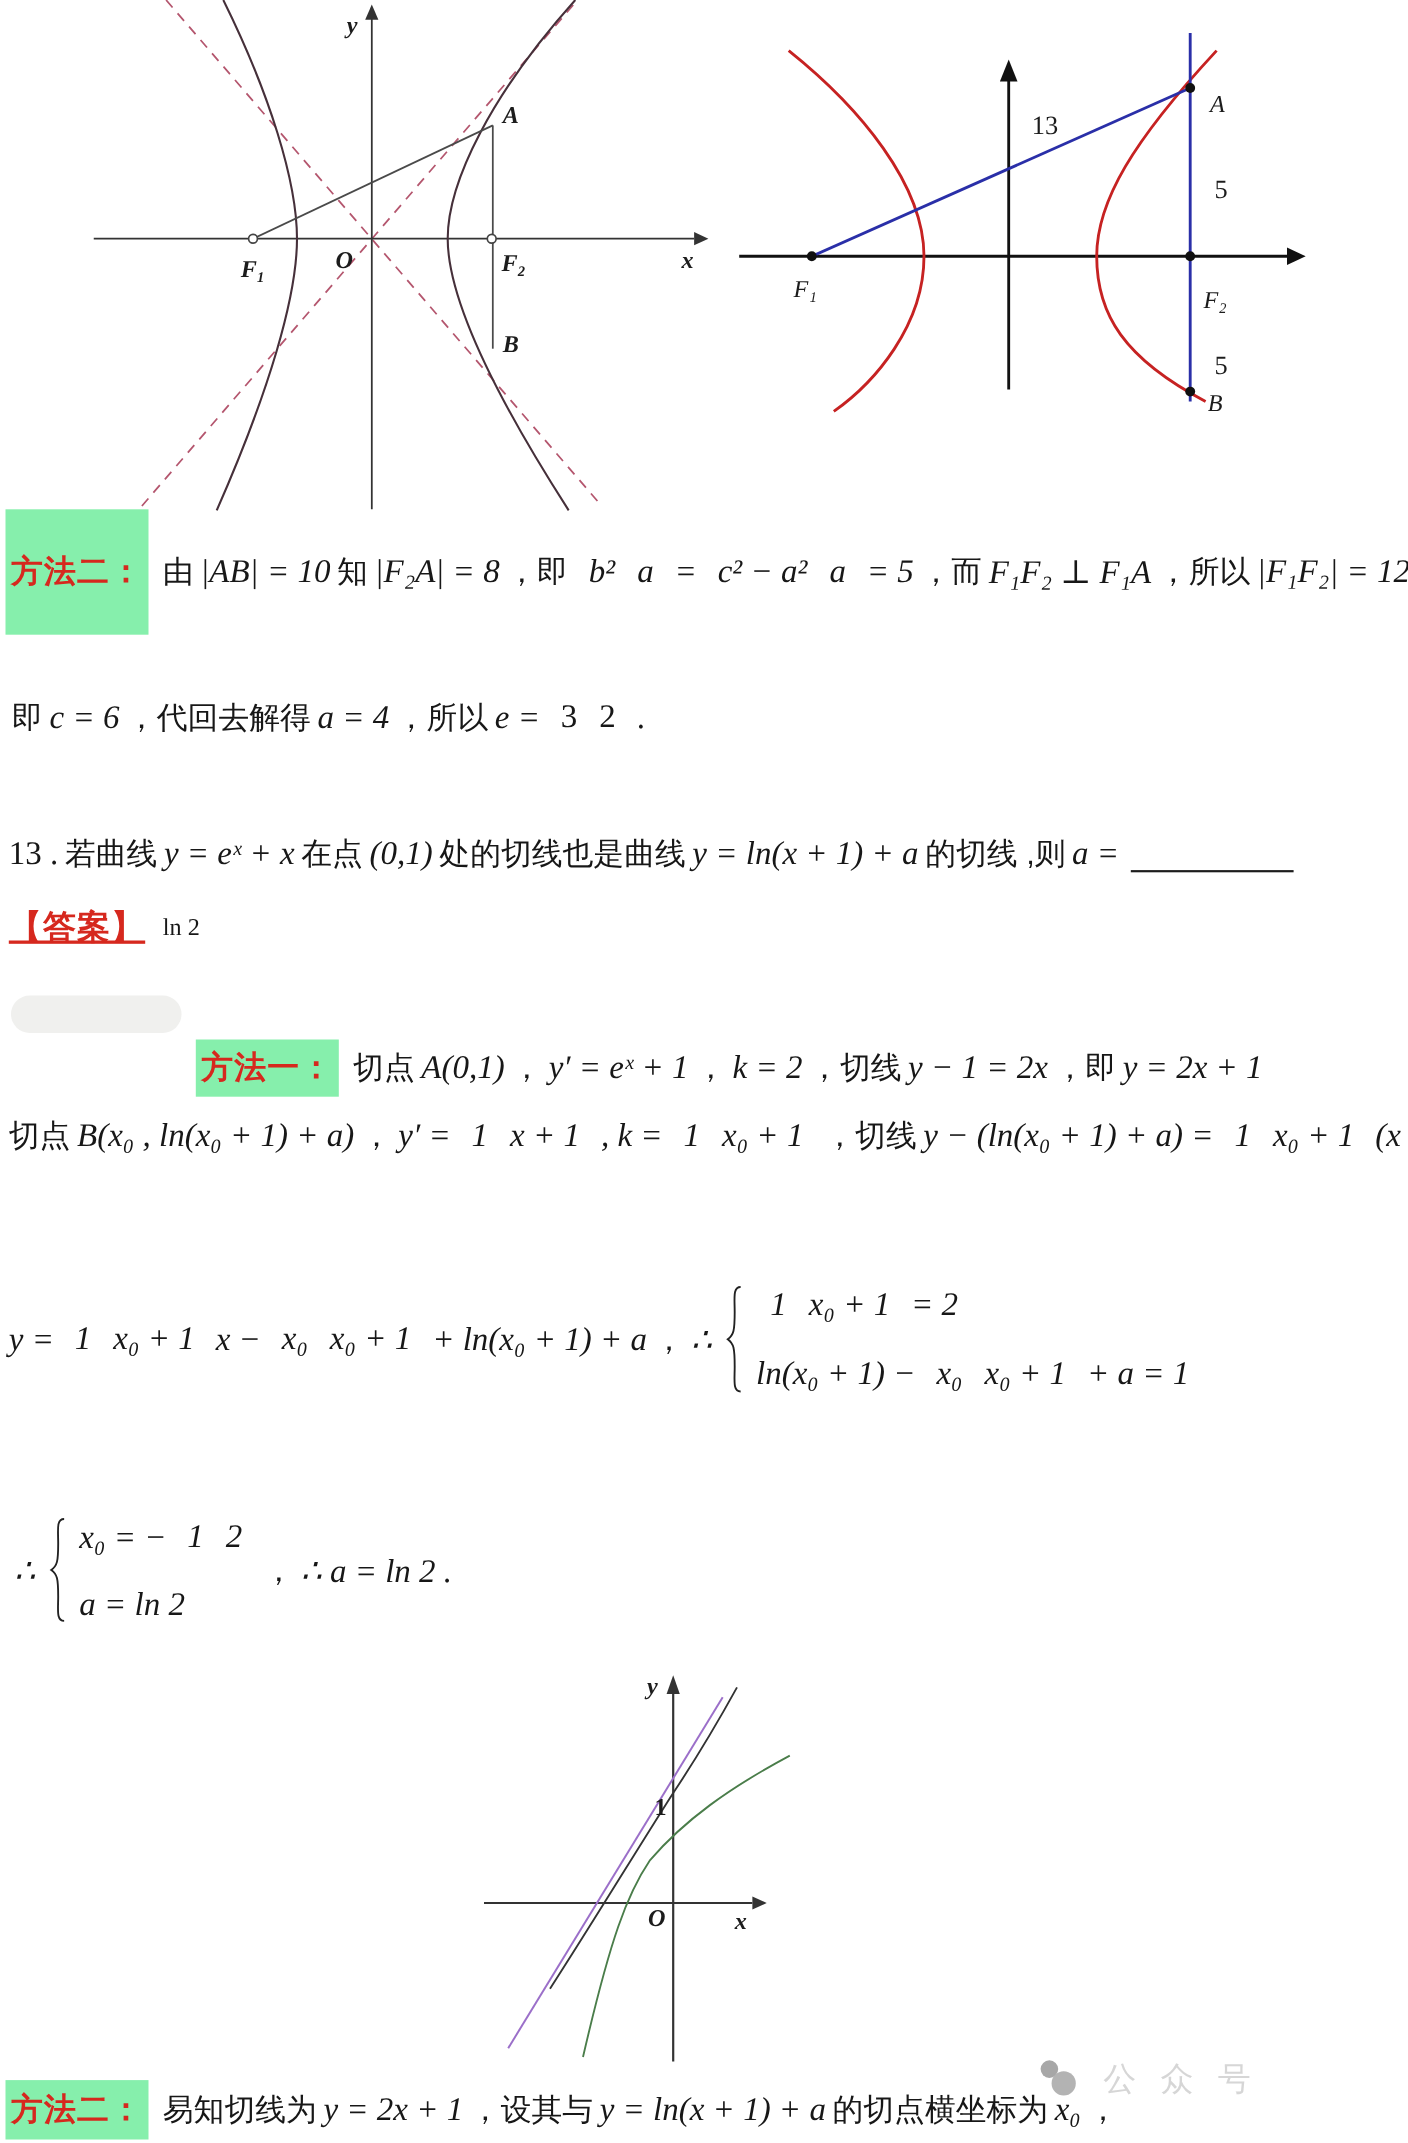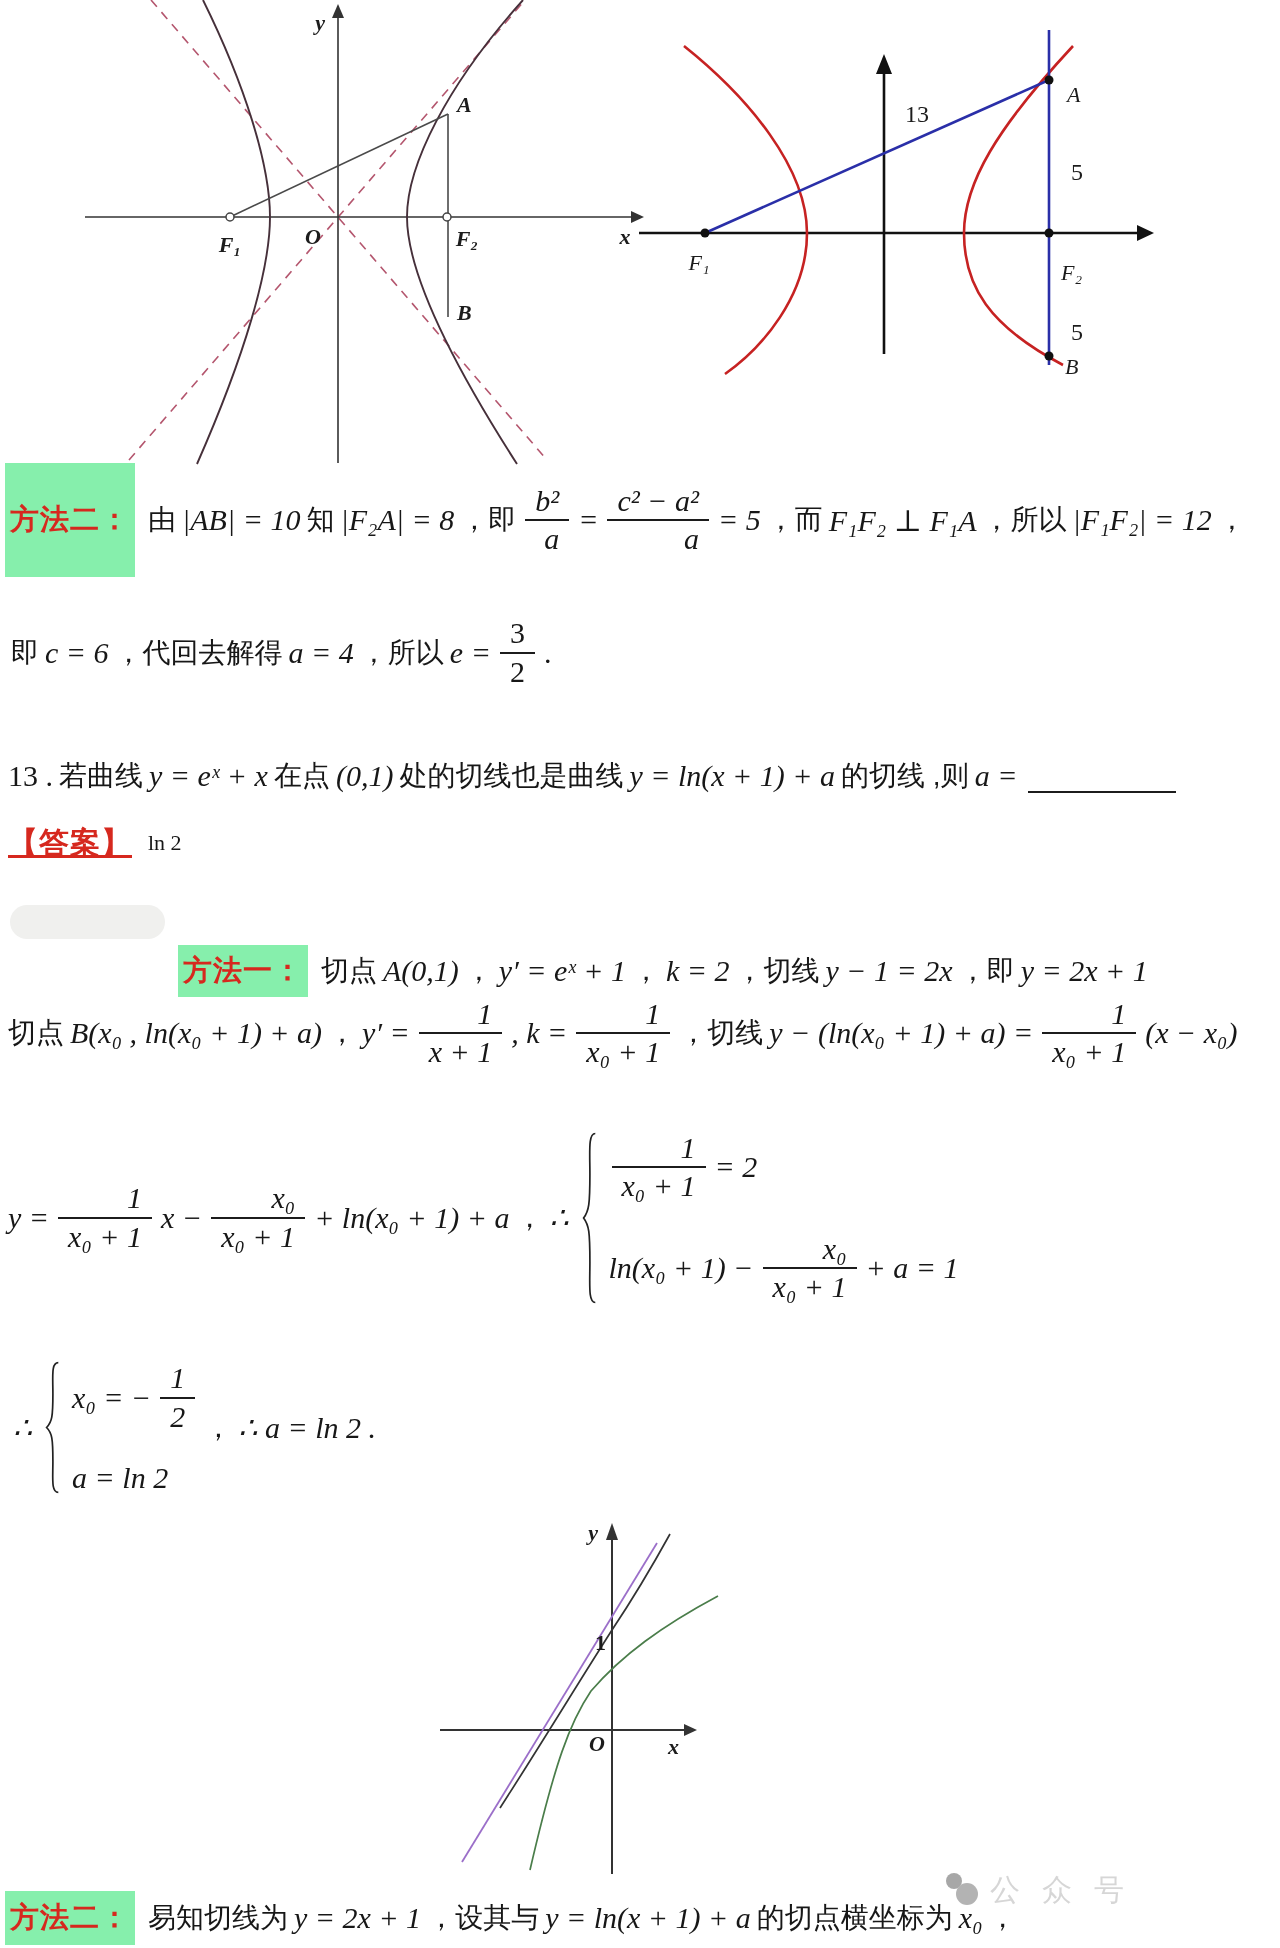--- a/index.html
+++ b/index.html
@@ -4,21 +4,21 @@
 <style>
   html,body{margin:0;padding:0;background:#fff;}
   #page{position:relative;width:1280px;height:1948px;background:#ffffff;overflow:hidden;
         font-family:"Liberation Sans",sans-serif;color:#171717;}
   .fig{position:absolute;}
   .line{position:absolute;display:flex;align-items:center;white-space:nowrap;color:#171717;}
   .fx{display:inline-flex;align-items:center;}
   .tk-c{font-family:"Liberation Sans",sans-serif;font-size:28px;margin:0 3px;font-style:normal;}
   .tk-m{font-family:"Liberation Serif","DejaVu Serif",serif;font-style:italic;font-size:30px;margin:0 3px;}
   .tk-n{font-family:"Liberation Serif","DejaVu Serif",serif;font-style:normal;font-size:30px;margin:0 3px;}
-  .frac{display:inline-flex;flex-direction:column;align-items:flex-end;margin:0 6px;
+  .frac{display:inline-flex;flex-direction:row;align-items:flex-start;margin:0 6px;
         font-family:"Liberation Serif","DejaVu Serif",serif;}
   .frac .fnum,.frac .fden{padding:1px 7px;line-height:1.15;font-size:28px;display:inline-flex;align-items:center;justify-content:center;}
   .frac .fbar{align-self:stretch;height:2px;background:#1c1c1c;}
   .sys{display:inline-flex;align-items:stretch;margin-left:8px;}
   .brace{width:18px;align-self:stretch;}
   .sysrows{display:inline-flex;flex-direction:column;gap:26px;margin-left:8px;justify-content:center;}
   .sysrow{display:inline-flex;align-items:center;}
   .blank{display:inline-block;width:148px;height:32px;border-bottom:2.5px solid #1c1c1c;margin-left:8px;}
   .rlabel{background:#86efac;color:#d6281e;font-weight:700;font-size:29px;letter-spacing:1px;
           padding:16px 5px;align-self:stretch;display:flex;align-items:center;margin-right:10px;
@@ -41,21 +41,21 @@
   .lbl{font-family:"Liberation Serif","DejaVu Serif",serif;font-style:italic;font-size:22px;fill:#1c1c1c;}
   .lblb{font-family:"Liberation Serif","DejaVu Serif",serif;font-style:italic;font-weight:bold;font-size:22px;fill:#1c1c1c;}
   .lbln{font-family:"Liberation Serif","DejaVu Serif",serif;font-style:normal;font-size:24px;fill:#1c1c1c;}
   .curve-purple{stroke:#9b6fc9;stroke-width:1.8;fill:none;}
   .curve-black{stroke:#333;stroke-width:1.7;fill:none;}
   .curve-green{stroke:#4a7d4a;stroke-width:1.7;fill:none;}
   .watermark{position:absolute;left:946px;top:1870px;display:flex;align-items:center;}
   .wm-circles{position:relative;width:40px;height:36px;opacity:.75;}
   .wm-c1{position:absolute;left:0;top:0;width:16px;height:16px;border-radius:50%;background:#8a8a8a;}
   .wm-c2{position:absolute;left:10px;top:10px;width:22px;height:22px;border-radius:50%;background:#9a9a9a;}
-  .wm-text{color:#b5b5b5;opacity:.55;font-size:30px;letter-spacing:22px;margin-left:4px;
+  .wm-text{color:#b5b5b5;opacity:.55;font-size:30px;letter-spacing:22px;margin-left:17px;
            font-family:"Liberation Sans",sans-serif;}
 </style>
 </head>
 <body>
 
 <div id="page">
 
   <div class="fig" style="left:85px;top:0;width:560px;height:465px;">
     <svg width="560" height="465" viewBox="0 0 560 465">
       <line class="asym" x1="44" y1="460" x2="440" y2="0"></line>
@@ -73,21 +73,21 @@
       <text class="lblb" x="240" y="30" text-anchor="end">y</text>
       <text class="lblb" x="540" y="244" text-anchor="middle">x</text>
       <text class="lblb" x="236" y="244" text-anchor="end">O</text>
       <text class="lblb" x="145" y="252" text-anchor="middle">F₁</text>
       <text class="lblb" x="382" y="246" text-anchor="middle">F₂</text>
       <text class="lblb" x="372" y="112">A</text>
       <text class="lblb" x="372" y="320">B</text>
     </svg>
   </div>
 
-  <div class="fig" style="left:527px;top:18px;width:640px;height:372px;">
+  <div class="fig" style="left:560px;top:18px;width:640px;height:372px;">
     <svg width="640" height="372" viewBox="0 0 640 372">
       <line class="ax2" x1="112" y1="215" x2="610" y2="215"></line>
       <polygon class="axf2" points="610,207 627,215 610,223"></polygon>
       <line class="ax2" x1="357" y1="336" x2="357" y2="52"></line>
       <polygon class="axf2" points="349,56 357,36 365,56"></polygon>
       <path class="hypr" d="M 157 28 C 222 80 280 150 280 215 C 280 278 235 330 198 356"></path>
       <path class="hypr" d="M 546 28 C 470 110 437 165 437 215 C 437 268 462 308 536 347"></path>
       <line class="bl" x1="178" y1="215" x2="522" y2="62"></line>
       <line class="bl" x1="522" y1="12" x2="522" y2="347"></line>
       <circle class="dot" cx="178" cy="215" r="4.5"></circle>

